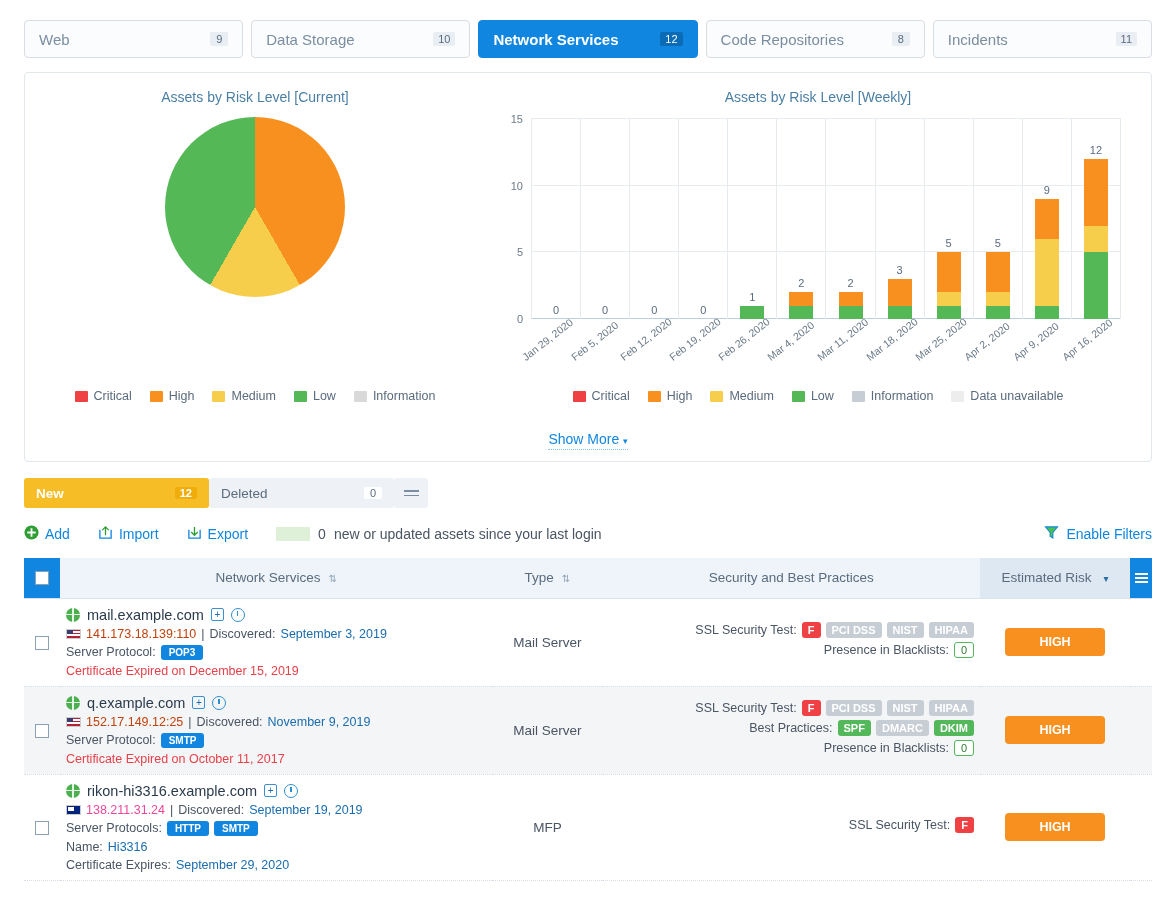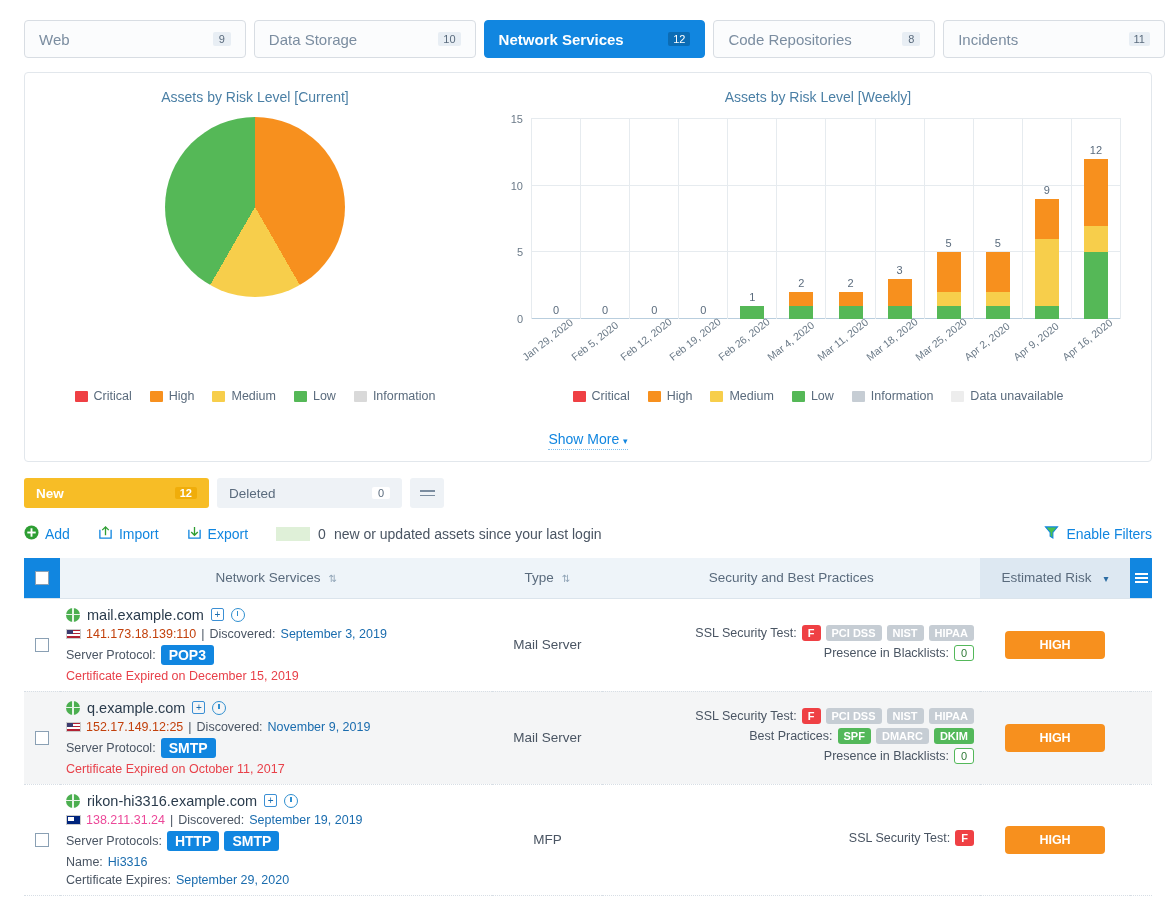--- a/index.html
+++ b/index.html
@@ -11,21 +11,21 @@
     font-family: "Liberation Sans", sans-serif;
     font-size: 13px;
     color: #444;
     overflow: hidden;
   }
 
   
   .tabbar {
     display: flex;
     gap: 8px;
-    padding: 20px 11px 0 24px;
+    padding: 20px 24px 0 24px;
   }
   .tab {
     flex: 1 1 0;
     height: 38px;
     border: 1px solid #d8dde3;
     border-radius: 4px;
     background: #fbfcfd;
     display: flex;
     align-items: center;
     justify-content: space-between;
@@ -155,21 +155,21 @@
     color: #1186e0;
     font-size: 14px;
     text-decoration: none;
     border-bottom: 1px dotted #7fc0ee;
     padding-bottom: 2px;
     cursor: pointer;
   }
   .caret { font-size: 9px; }
 
   
-  .subtabs { display: flex; gap: 8px; margin: 16px 24px 0 24px; align-items: center; }
+  .subtabs { display: flex; margin: 16px 24px 0 24px; align-items: center; }
   .subtab {
     width: 185px; height: 30px;
     border-radius: 3px;
     display: flex; align-items: center; justify-content: space-between;
     padding: 0 12px;
     font-size: 13.5px;
     cursor: pointer;
   }
   .subtab.new { background: #f7bd26; color: #fff; font-weight: bold; }
   .subtab.new .sc { background: #f0ad0a; color: #fff; font-size: 11px; padding: 0 5px; border-radius: 2px; }
@@ -261,21 +261,21 @@
   .flag { width: 15px; height: 10px; display: inline-block; border: 1px solid #ccc; }
   .flag-us { background: linear-gradient(#b22234 0 18%, #fff 18% 36%, #b22234 36% 54%, #fff 54% 72%, #b22234 72% 100%); position: relative; }
   .flag-us::after { content:""; position:absolute; left:0; top:0; width:45%; height:54%; background:#3c3b6e; }
   .flag-au { background: #00247d; position: relative; }
   .flag-au::after { content:""; position:absolute; left:1px; top:1px; width:6px; height:4px; background:#fff; }
   .ip { color: #c2410c; }
   .ip-muted { color: #ec4899; }
   .blue { color: #1a6cae; }
   .red { color: #e8414a; font-size: 12.5px; margin-top: 4px; }
   .proto {
-    background: #1186e0; color: #fff; font-size: 14px; font-weight: bold;
+    background: #1186e0; color: #fff; font-size: 10px; font-weight: bold;
     padding: 2px 8px; border-radius: 3px; display: inline-block;
   }
   .sec-line { font-size: 12.5px; color: #4a5563; display: flex; align-items: center; justify-content: flex-end; gap: 5px; margin-bottom: 4px; }
   .badge {
     font-size: 11px; font-weight: bold; color: #fff;
     border-radius: 3px; padding: 2px 6px; display: inline-block;
   }
   .badge.grade-f { background: #ef4044; min-width: 17px; text-align: center; }
   .badge.grey { background: #c6cdd4; }
   .badge.green { background: #53b85a; }

